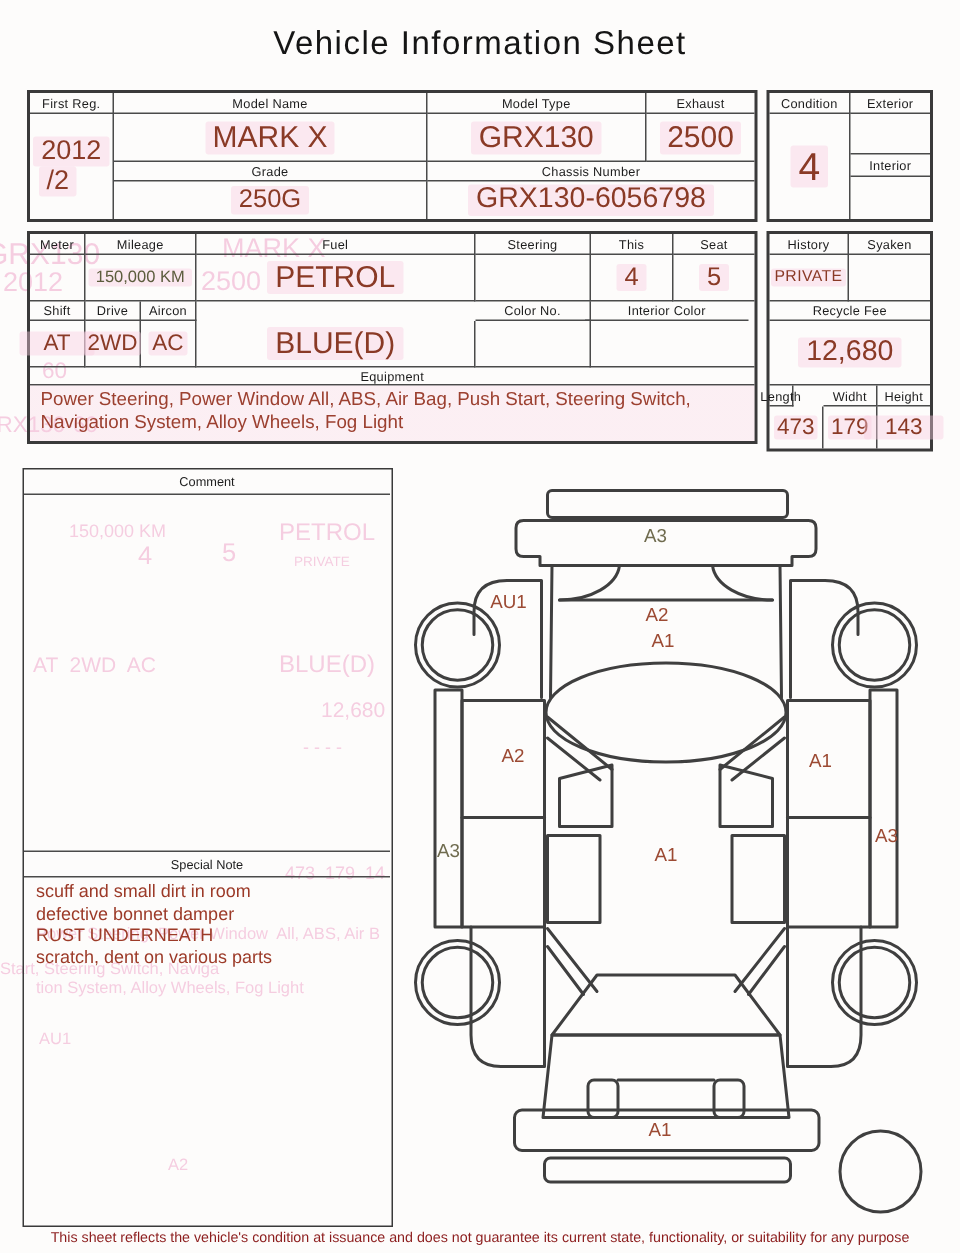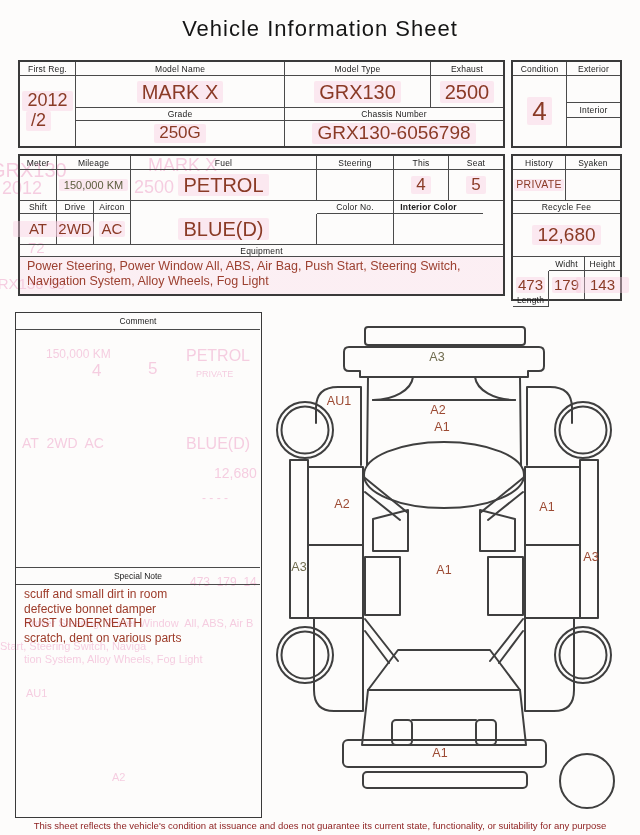--- a/index.html
+++ b/index.html
@@ -37,21 +37,21 @@
   svg .dlabel.olive{fill:#6f6b4e;}
 </style>
 </head>
 <body>
 
 <div id="ghost-layer" class="abs" style="left:0;top:0;width:640px;height:835px;">
     <span class="ghost" style="left: -10px; top: 160px; font-size: 20px;">GRX130</span>
     <span class="ghost" style="left: 2px; top: 179px; font-size: 18px;">2012</span>
     <span class="ghost" style="left: 148px; top: 156px; font-size: 18px;">MARK X</span>
     <span class="ghost" style="left: 134px; top: 178px; font-size: 18px;">2500</span>
-    <span class="ghost" style="left: 28px; top: 240px; font-size: 15px;">72</span>
+    <span class="ghost" style="left: 28px; top: 240px; font-size: 15px;">60</span>
     <span class="ghost" style="left: -14px; top: 276px; font-size: 15px;">GRX130-60</span>
     <span class="ghost" style="left: 46px; top: 348px; font-size: 12px;">150,000 KM</span>
     <span class="ghost" style="left: 92px; top: 362px; font-size: 17px;">4</span>
     <span class="ghost" style="left: 148px; top: 360px; font-size: 17px;">5</span>
     <span class="ghost" style="left: 186px; top: 348px; font-size: 16px;">PETROL</span>
     <span class="ghost" style="left: 196px; top: 370px; font-size: 9px;">PRIVATE</span>
     <span class="ghost" style="left: 22px; top: 436px; font-size: 14px;">AT  2WD  AC</span>
     <span class="ghost" style="left: 186px; top: 436px; font-size: 16px;">BLUE(D)</span>
     <span class="ghost" style="left: 214px; top: 466px; font-size: 14px;">12,680</span>
     <span class="ghost" style="left: 202px; top: 492px; font-size: 12px;">- - - -</span>
@@ -136,39 +136,39 @@
     </div>
   <div class="cell hd bR bB" style="left:74px;top:45px;width:37px;height:13px;">Aircon</div>
   <div class="cell vc bR bB" style="left:74px;top:58px;width:37px;height:31px;">
       <span class="val" style="font-size:15px;padding:0 3px;">AC</span>
     </div>
   <div class="cell vc bR bB" style="left:111px;top:58px;width:186px;height:31px;">
       <span class="val" style="font-size:20px;">BLUE(D)</span>
     </div>
   <div class="cell hd bR bB" style="left:297px;top:45px;width:77px;height:13px;">Color No.</div>
   <div class="cell vc bR bB" style="left:297px;top:58px;width:77px;height:31px;"></div>
-  <div class="cell hd bB" style="left:354px;top:45px;width:109px;height:13px;font-weight:bold;">Interior Color</div>
+  <div class="cell hd bB" style="left:370px;top:45px;width:109px;height:13px;">Interior Color</div>
   <div class="cell vc bB" style="left:374px;top:58px;width:109px;height:31px;"></div>
 
   <div class="cell hd bB" style="left:0;top:89px;width:483px;height:12px;">Equipment</div>
   <div class="cell equip" style="left:0;top:101px;width:483px;height:37px;">Power Steering, Power Window  All, ABS, Air Bag, Push Start, Steering Switch, Navigation System, Alloy Wheels, Fog Light</div>
 </div>
 
 <div class="tbl" style="left:511px;top:154px;width:111px;height:147px;">
   <div class="cell hd bR bB" style="left:0;top:0;width:53px;height:14px;">History</div>
   <div class="cell hd bB" style="left:53px;top:0;width:54px;height:14px;">Syaken</div>
   <div class="cell vc bR bB" style="left:0;top:14px;width:53px;height:31px;">
       <span class="val" style="font-size:10.5px;padding:0 2px;letter-spacing:.3px;">PRIVATE</span>
     </div>
   <div class="cell vc bB" style="left:53px;top:14px;width:54px;height:31px;"></div>
   <div class="cell hd bB" style="left:0;top:45px;width:107px;height:13px;">Recycle Fee</div>
   <div class="cell vc bB" style="left:0;top:58px;width:107px;height:43px;">
       <span class="val" style="font-size:19px;">12,680</span>
     </div>
-  <div class="cell hd bR bB" style="left:0;top:101px;width:36px;height:14px;margin-top:36px;">Length</div>
+  <div class="cell hd bR bB" style="left:0;top:101px;width:16px;height:14px;">Length</div>
   <div class="cell hd bR bB" style="left:36px;top:101px;width:36px;height:14px;">Widht</div>
   <div class="cell hd bB" style="left:72px;top:101px;width:35px;height:14px;">Height</div>
   <div class="cell vc bR" style="left:0;top:115px;width:36px;height:28px;">
       <span class="val" style="font-size:15px;padding:0 2px;">473</span>
     </div>
   <div class="cell vc bR" style="left:36px;top:115px;width:36px;height:28px;">
       <span class="val" style="font-size:15px;padding:0 2px;">179</span>
     </div>
   <div class="cell vc" style="left:72px;top:115px;width:35px;height:28px;">
       <span class="val" style="font-size:15px;padding:0 14px;">143</span>

